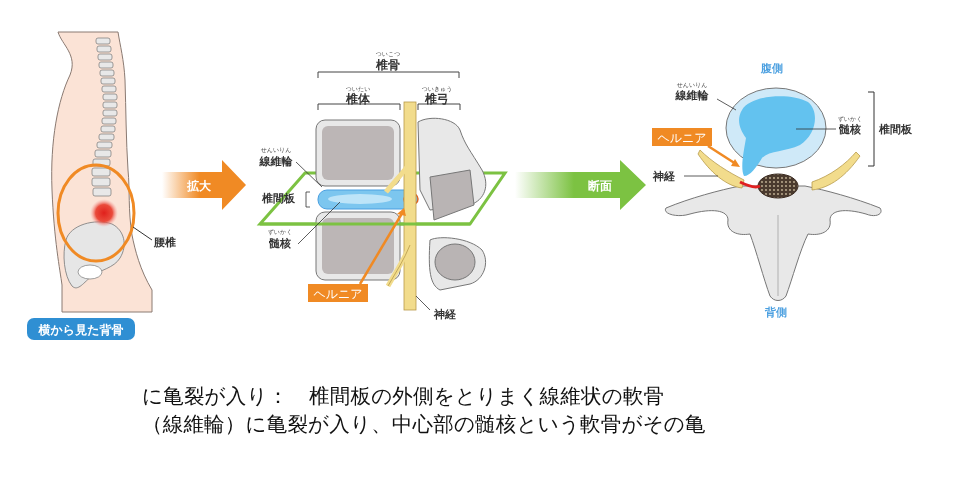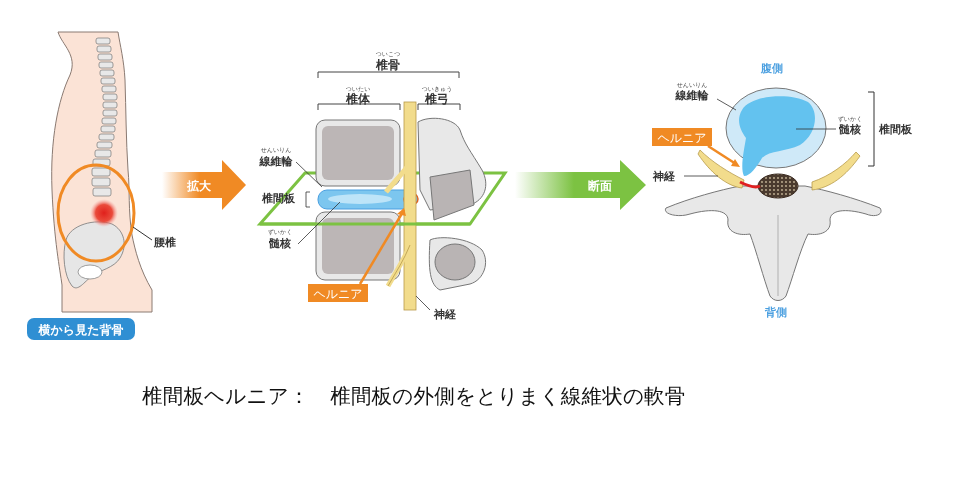--- a/index.html
+++ b/index.html
@@ -171,14 +171,15 @@
     <path d="M740 167 L731 166 L735 159 Z" fill="#f08a24"></path>
 
     <text class="lbl" x="653" y="180" font-size="11">神経</text>
     <line x1="684" y1="176" x2="718" y2="176" stroke="#333" stroke-width="0.8"></line>
 
     <text x="776" y="316" text-anchor="middle" font-size="11" font-weight="bold" fill="#4a9fe0" font-family="DejaVu Sans, sans-serif">背側</text>
   </g>
 </svg>
 
 <div class="caption">
-  <div>椎間板ヘルニア：　椎間板の外側をとりまく線維状の軟骨</div>
+  <div>に亀裂が入り：　椎間板の外側をとりまく線維状の軟骨</div>
+  <div>（線維輪）に亀裂が入り、中心部の髄核という軟骨がその亀</div>
 </div>
 
 </body></html>

